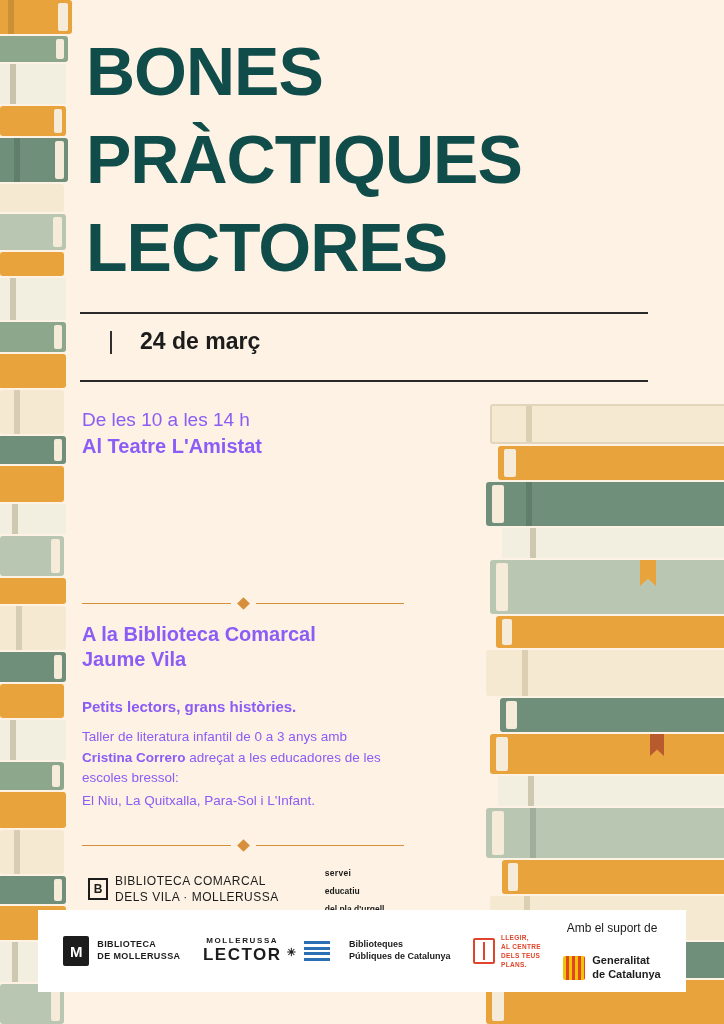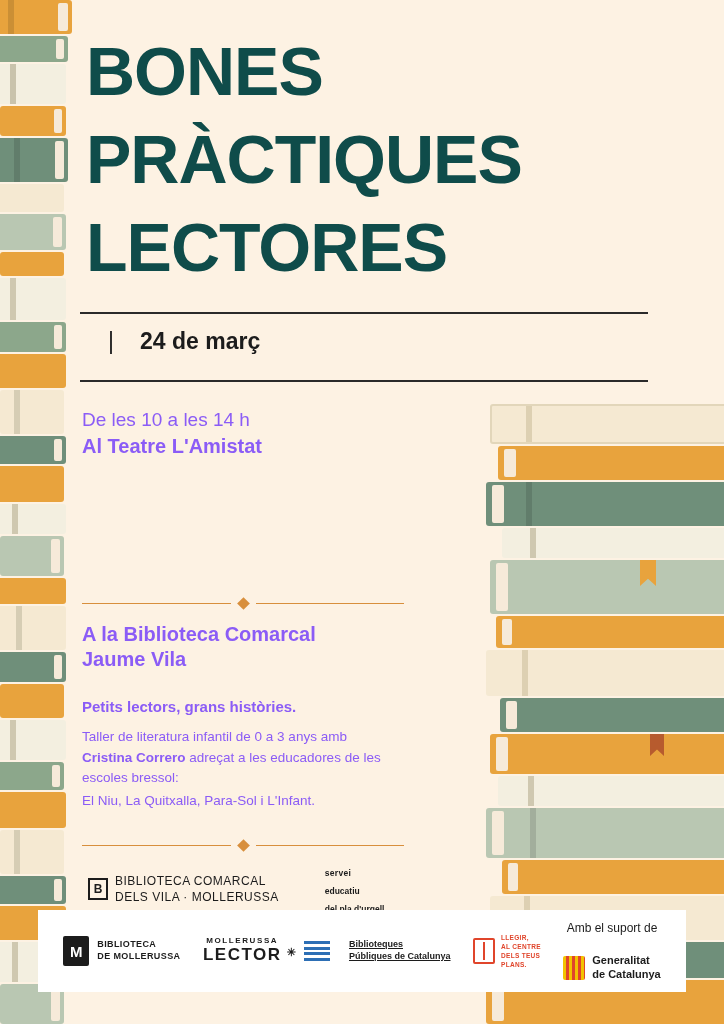--- a/index.html
+++ b/index.html
@@ -251,21 +251,21 @@
     font-weight: 800;
     position: relative;
   }
   .f-moll .star {
     position: absolute;
     right: -16px;
     top: 0;
     font-size: 11px;
     color: #1c1c1c;
   }
-  .f-bib { gap: 19px; text-decoration: underline; }
+  .f-bib { gap: 19px; }
   .f-bib .bars {
     display: flex;
     flex-direction: column;
     gap: 2.5px;
   }
   .f-bib .bars i {
     display: block;
     width: 26px;
     height: 3px;
     background: #2d6fb5;

